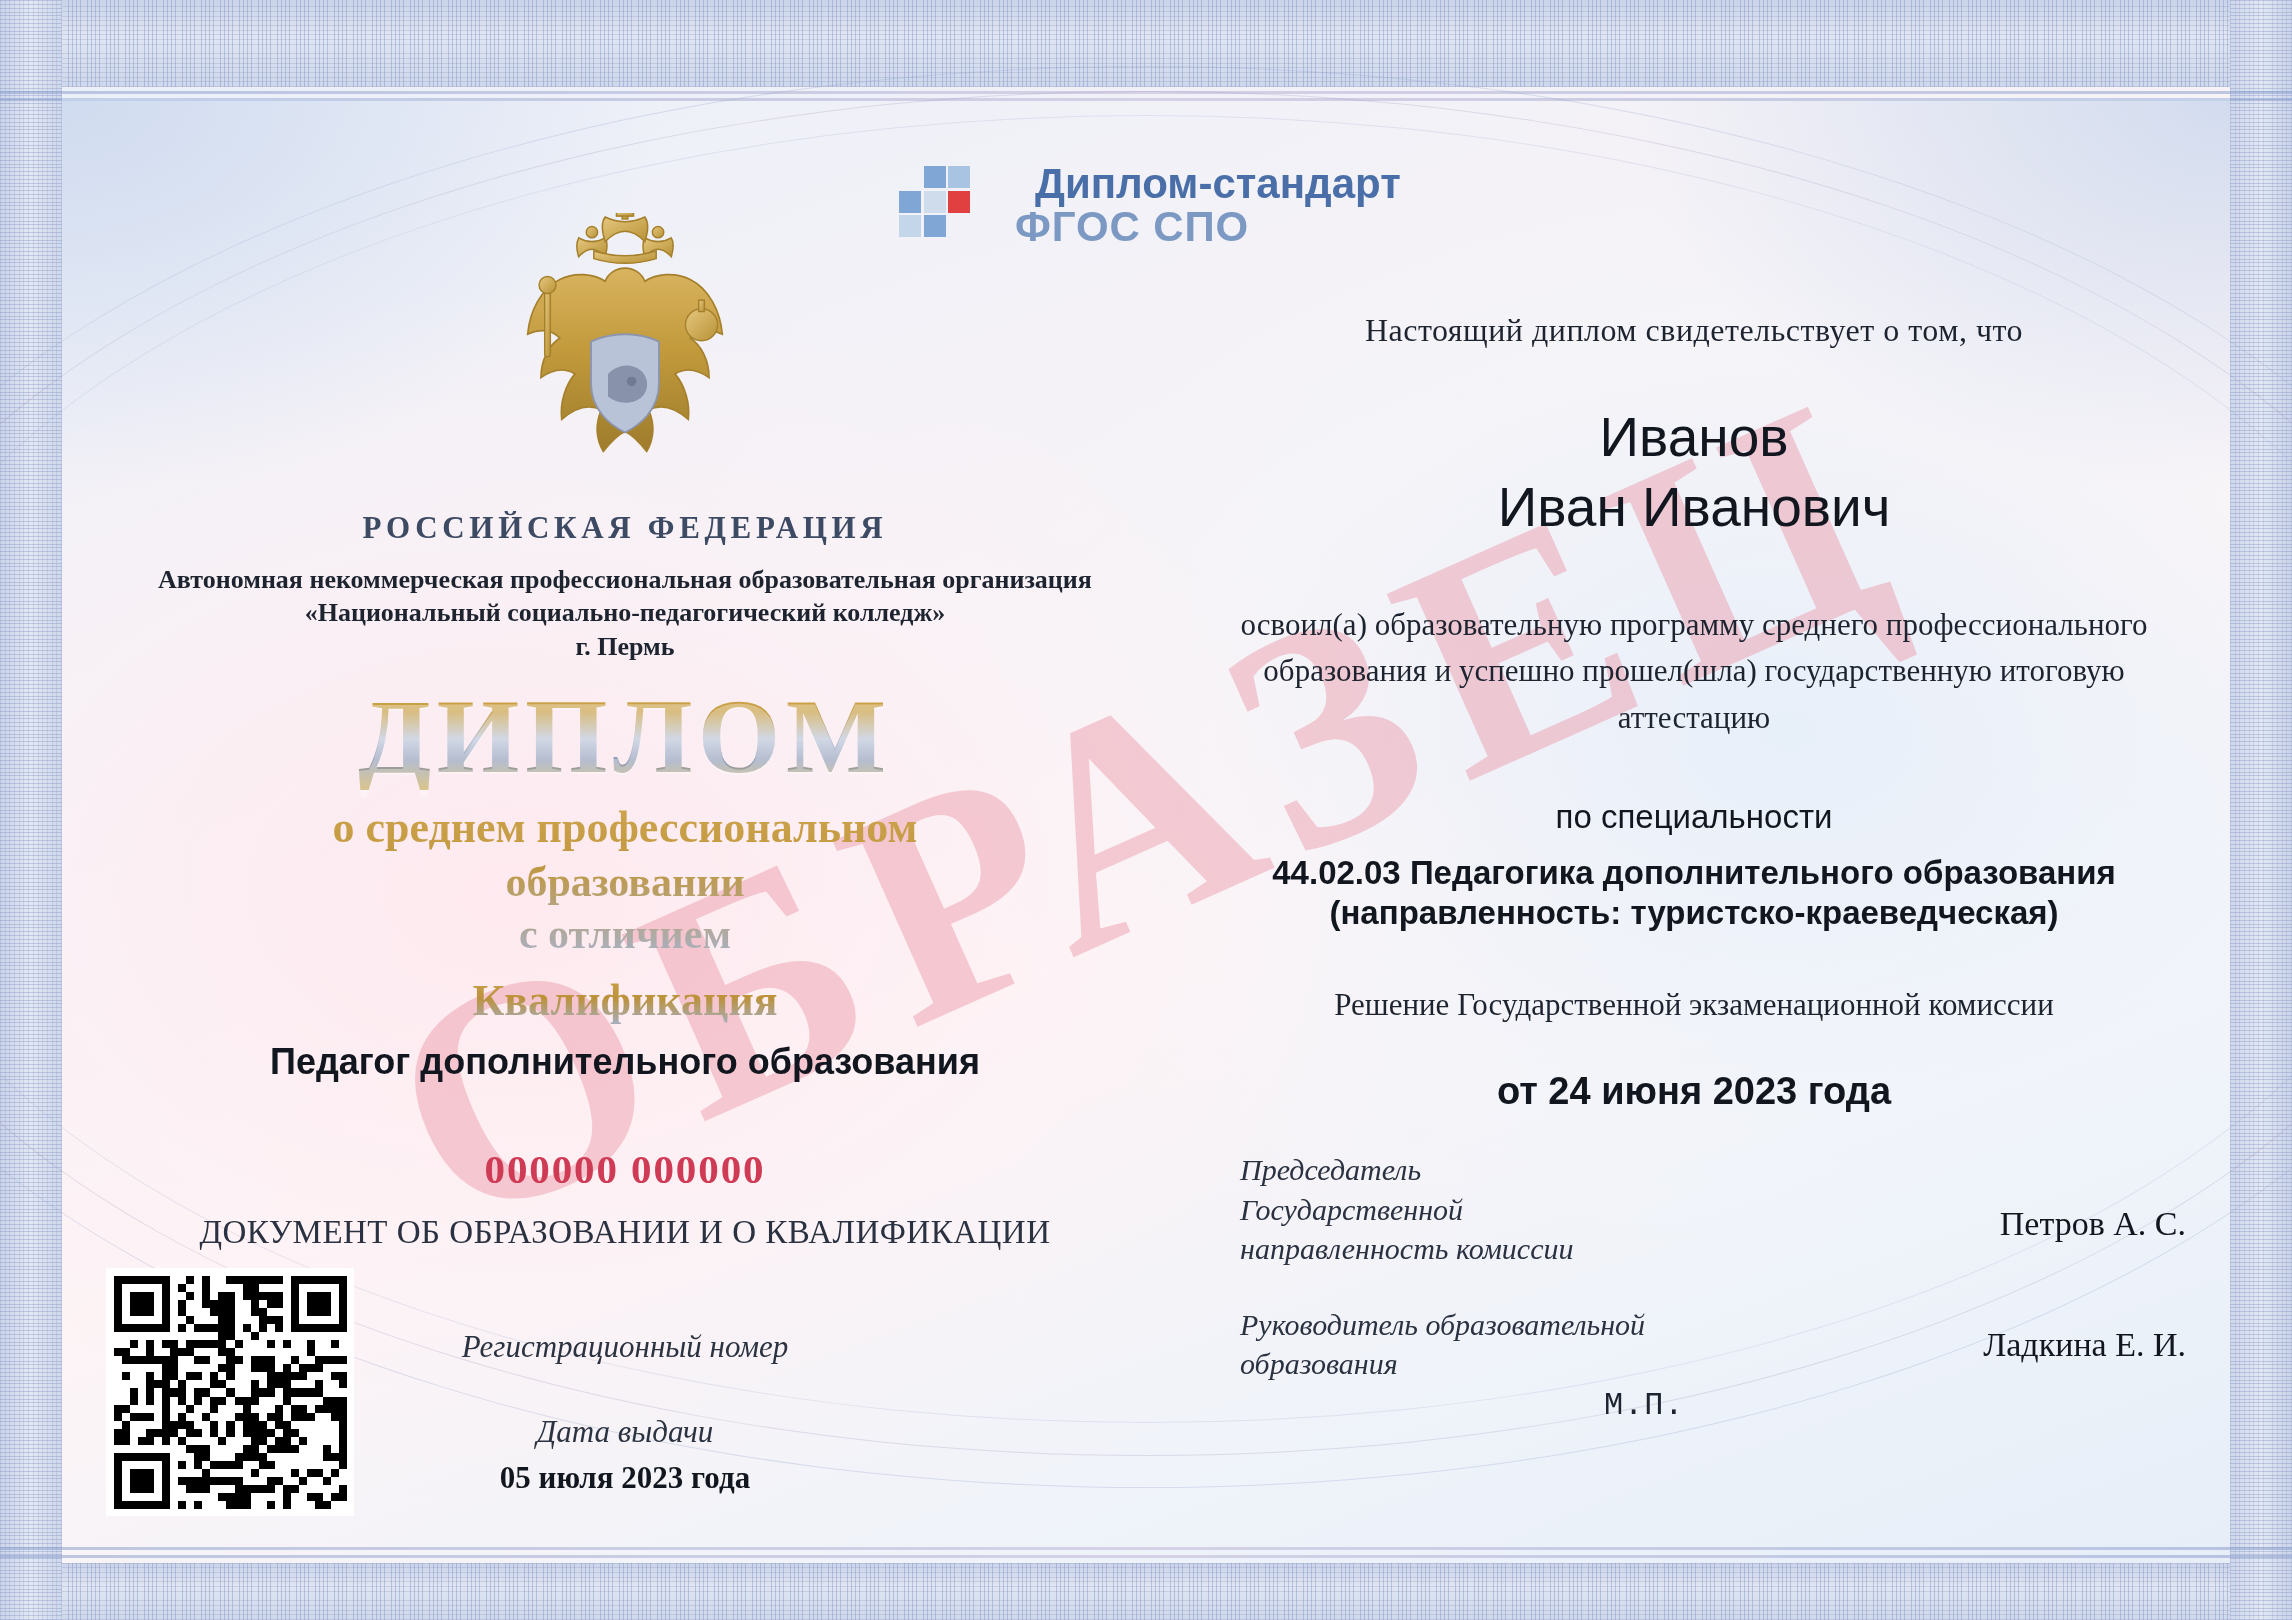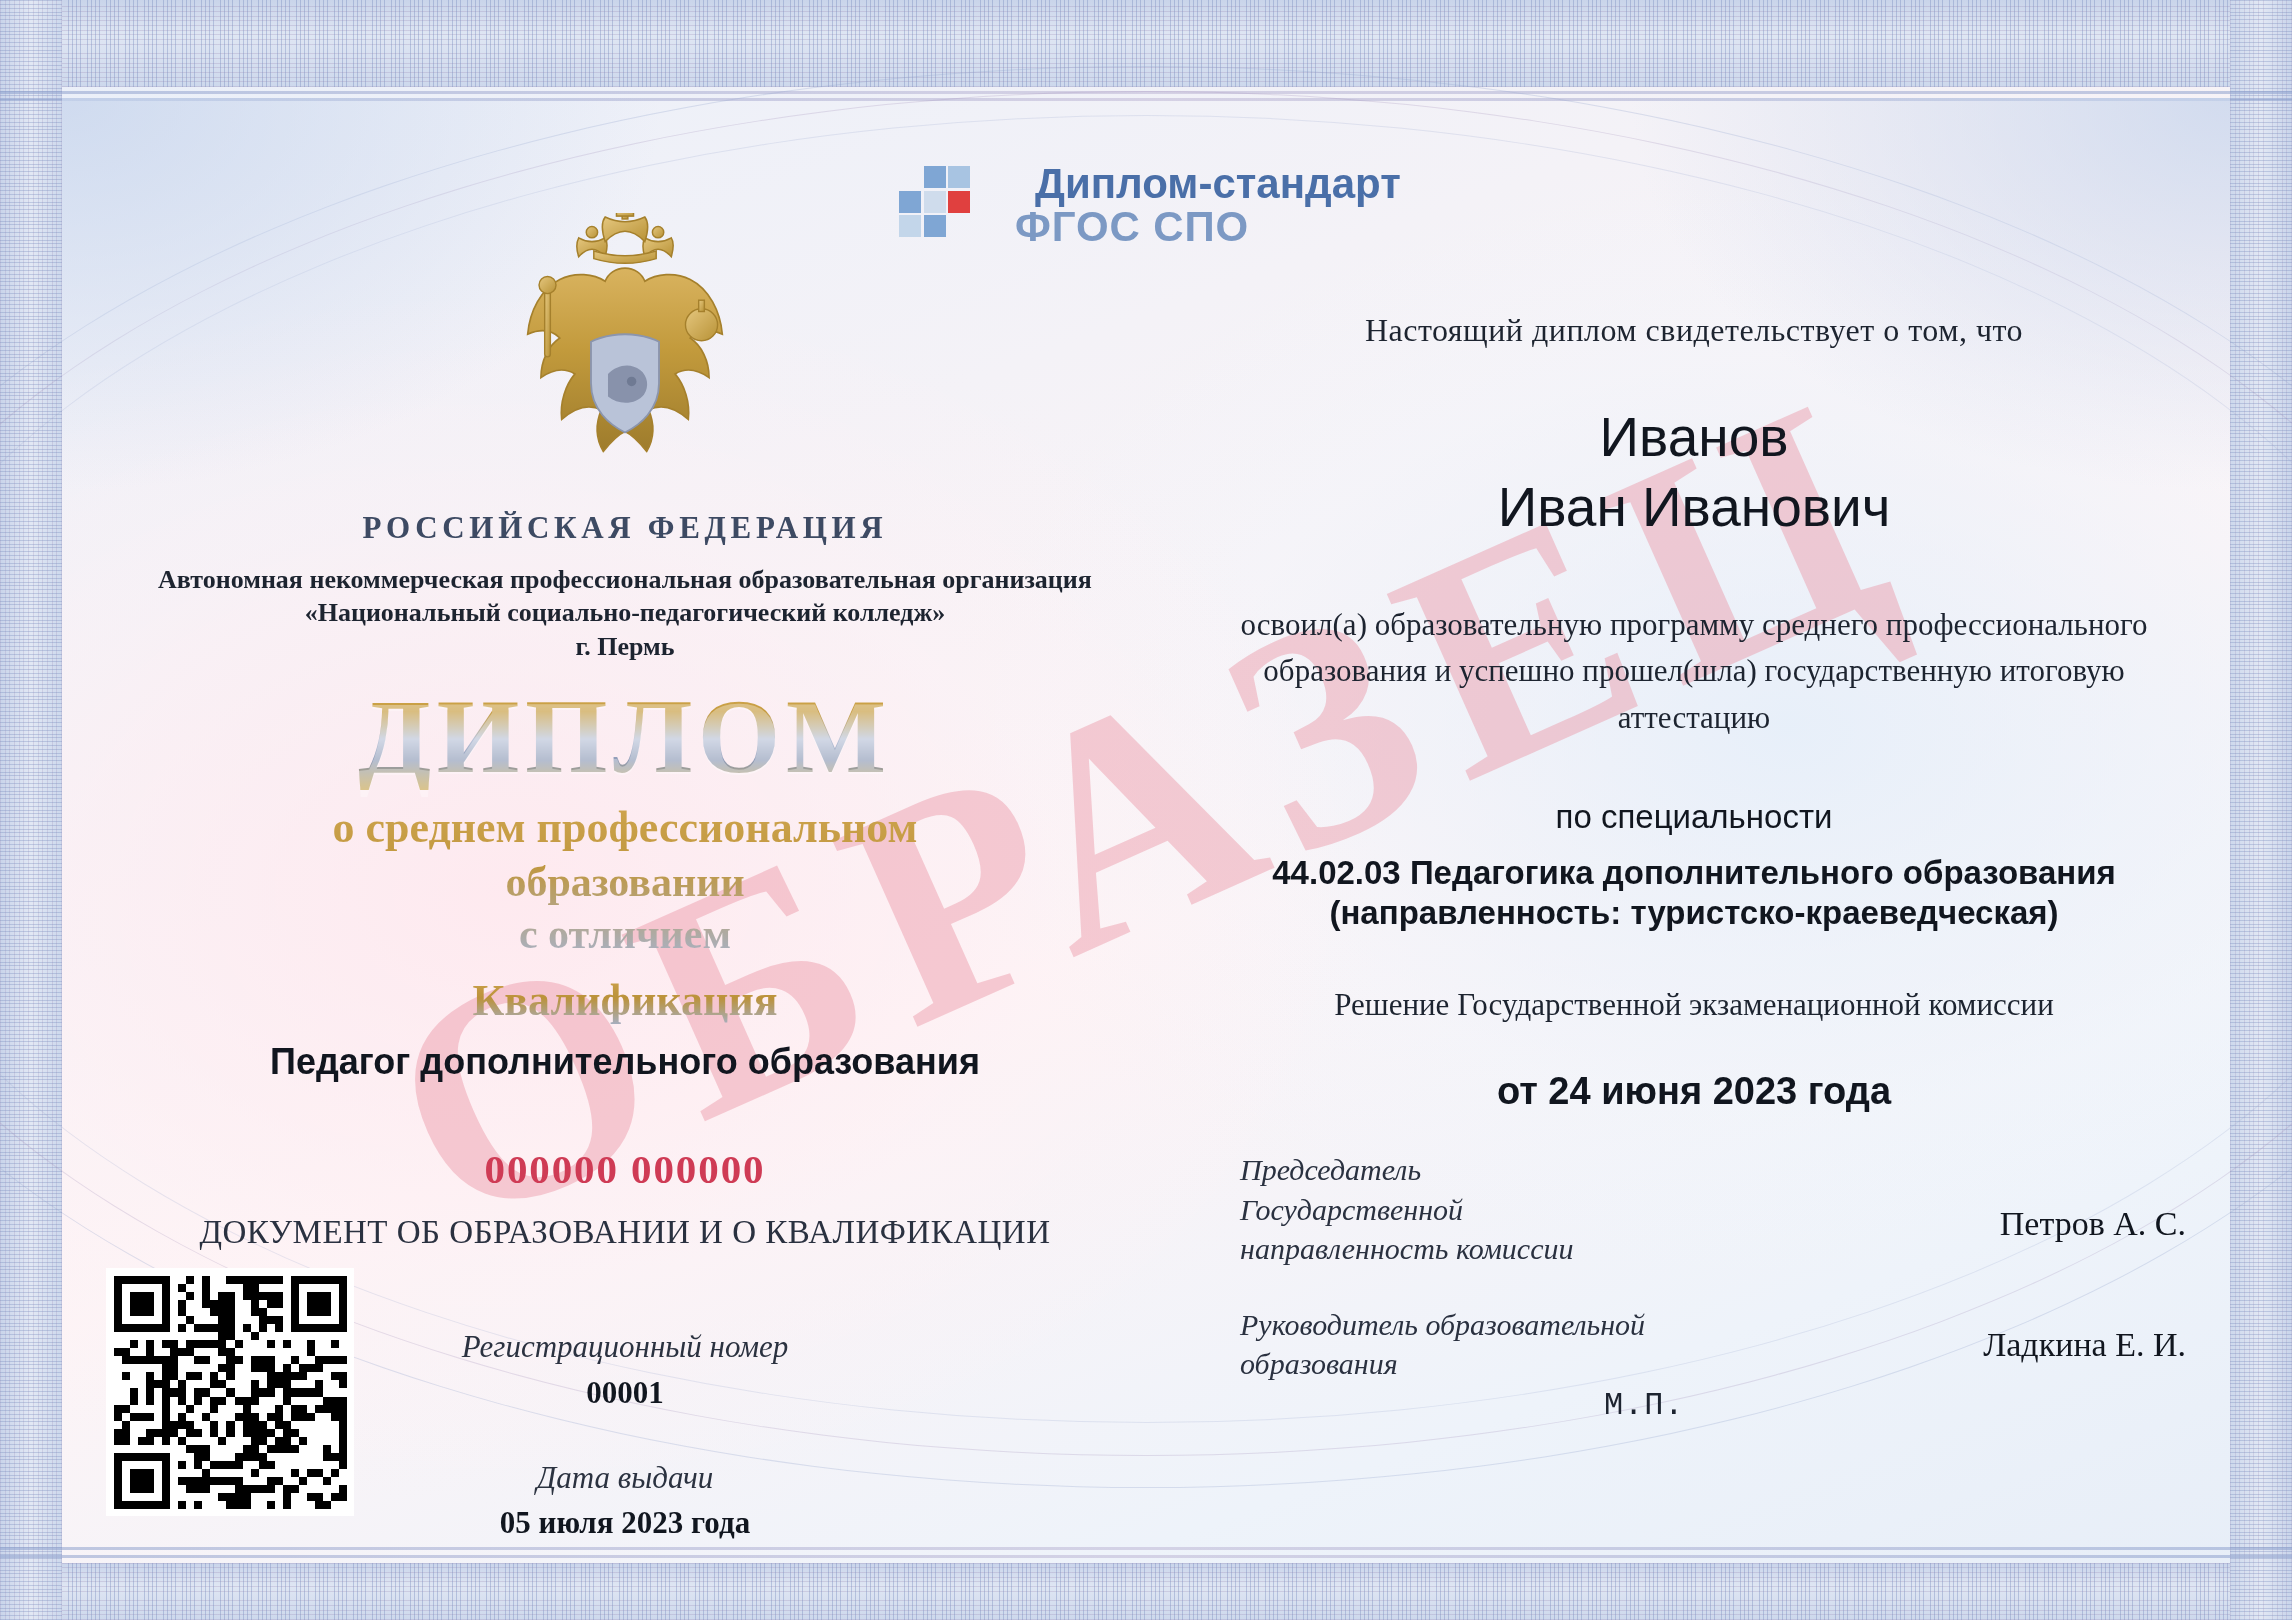--- a/index.html
+++ b/index.html
@@ -492,21 +492,20 @@
         <div class="smaller">с отличием</div>
       </div>
 
       <div class="qual-label">Квалификация</div>
       <div class="qual-value">Педагог дополнительного образования</div>
 
       <div class="blank-number">000000 000000</div>
       <div class="doc-type">ДОКУМЕНТ ОБ ОБРАЗОВАНИИ И О КВАЛИФИКАЦИИ</div>
 
       <div class="reg-label">Регистрационный номер</div>
-      <div class="reg-value">00001</div>
 
       <div class="date-label">Дата выдачи</div>
       <div class="date-value">05 июля 2023 года</div>
     </div>
 
     <div class="qr">
       <svg id="qr-svg" width="233" height="233" viewBox="0 0 29 29" shape-rendering="crispEdges">
           <rect x="0" y="0" width="29" height="29" fill="#ffffff"></rect>
           <rect x="9" y="0" width="1" height="1" fill="#000000"></rect>
           <rect x="11" y="0" width="1" height="1" fill="#000000"></rect>

